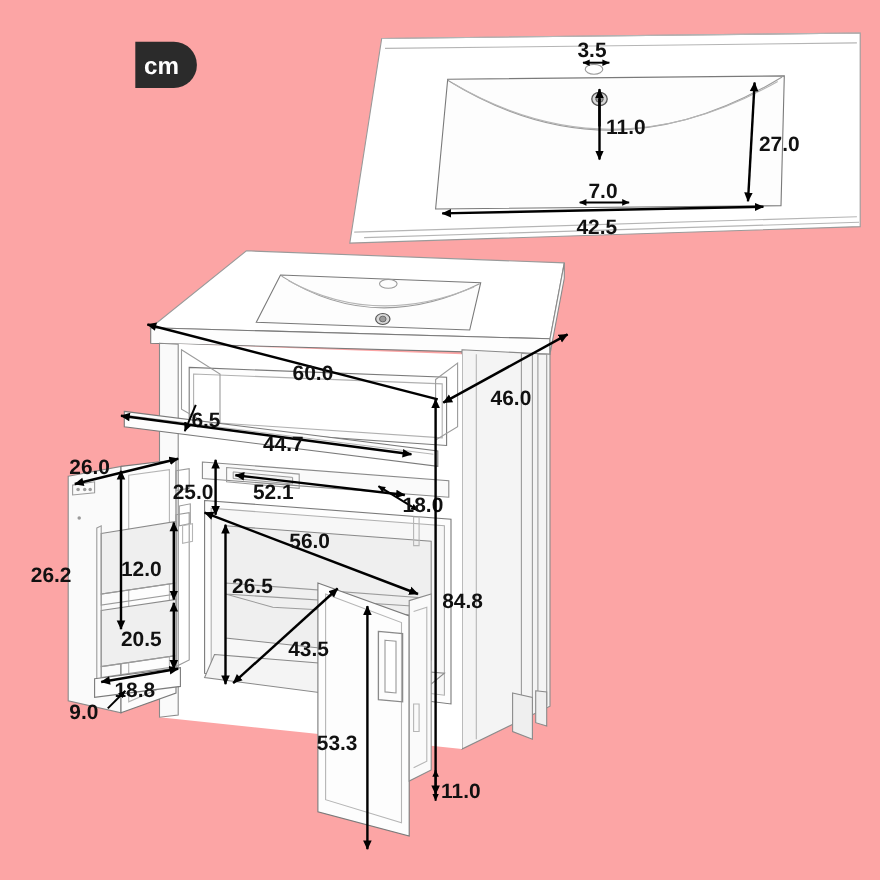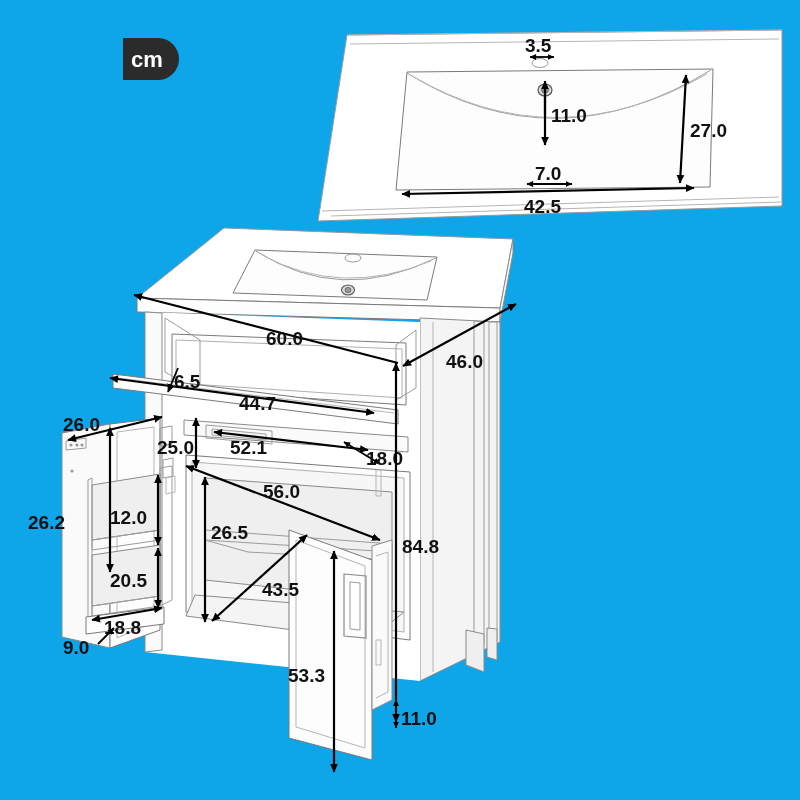--- a/index.html
+++ b/index.html
@@ -5,21 +5,21 @@
 <style>
   html, body {
     margin: 0;
     padding: 0;
     background: #ffffff;
   }
   #page {
     position: relative;
     width: 800px;
     height: 800px;
-    background: #0ea5e9;
+    background: #fca5a5;
     overflow: hidden;
     font-family: "Liberation Sans", sans-serif;
   }
   #svgroot {
     position: absolute;
     left: 0;
     top: 0;
     width: 800px;
     height: 800px;
   }

